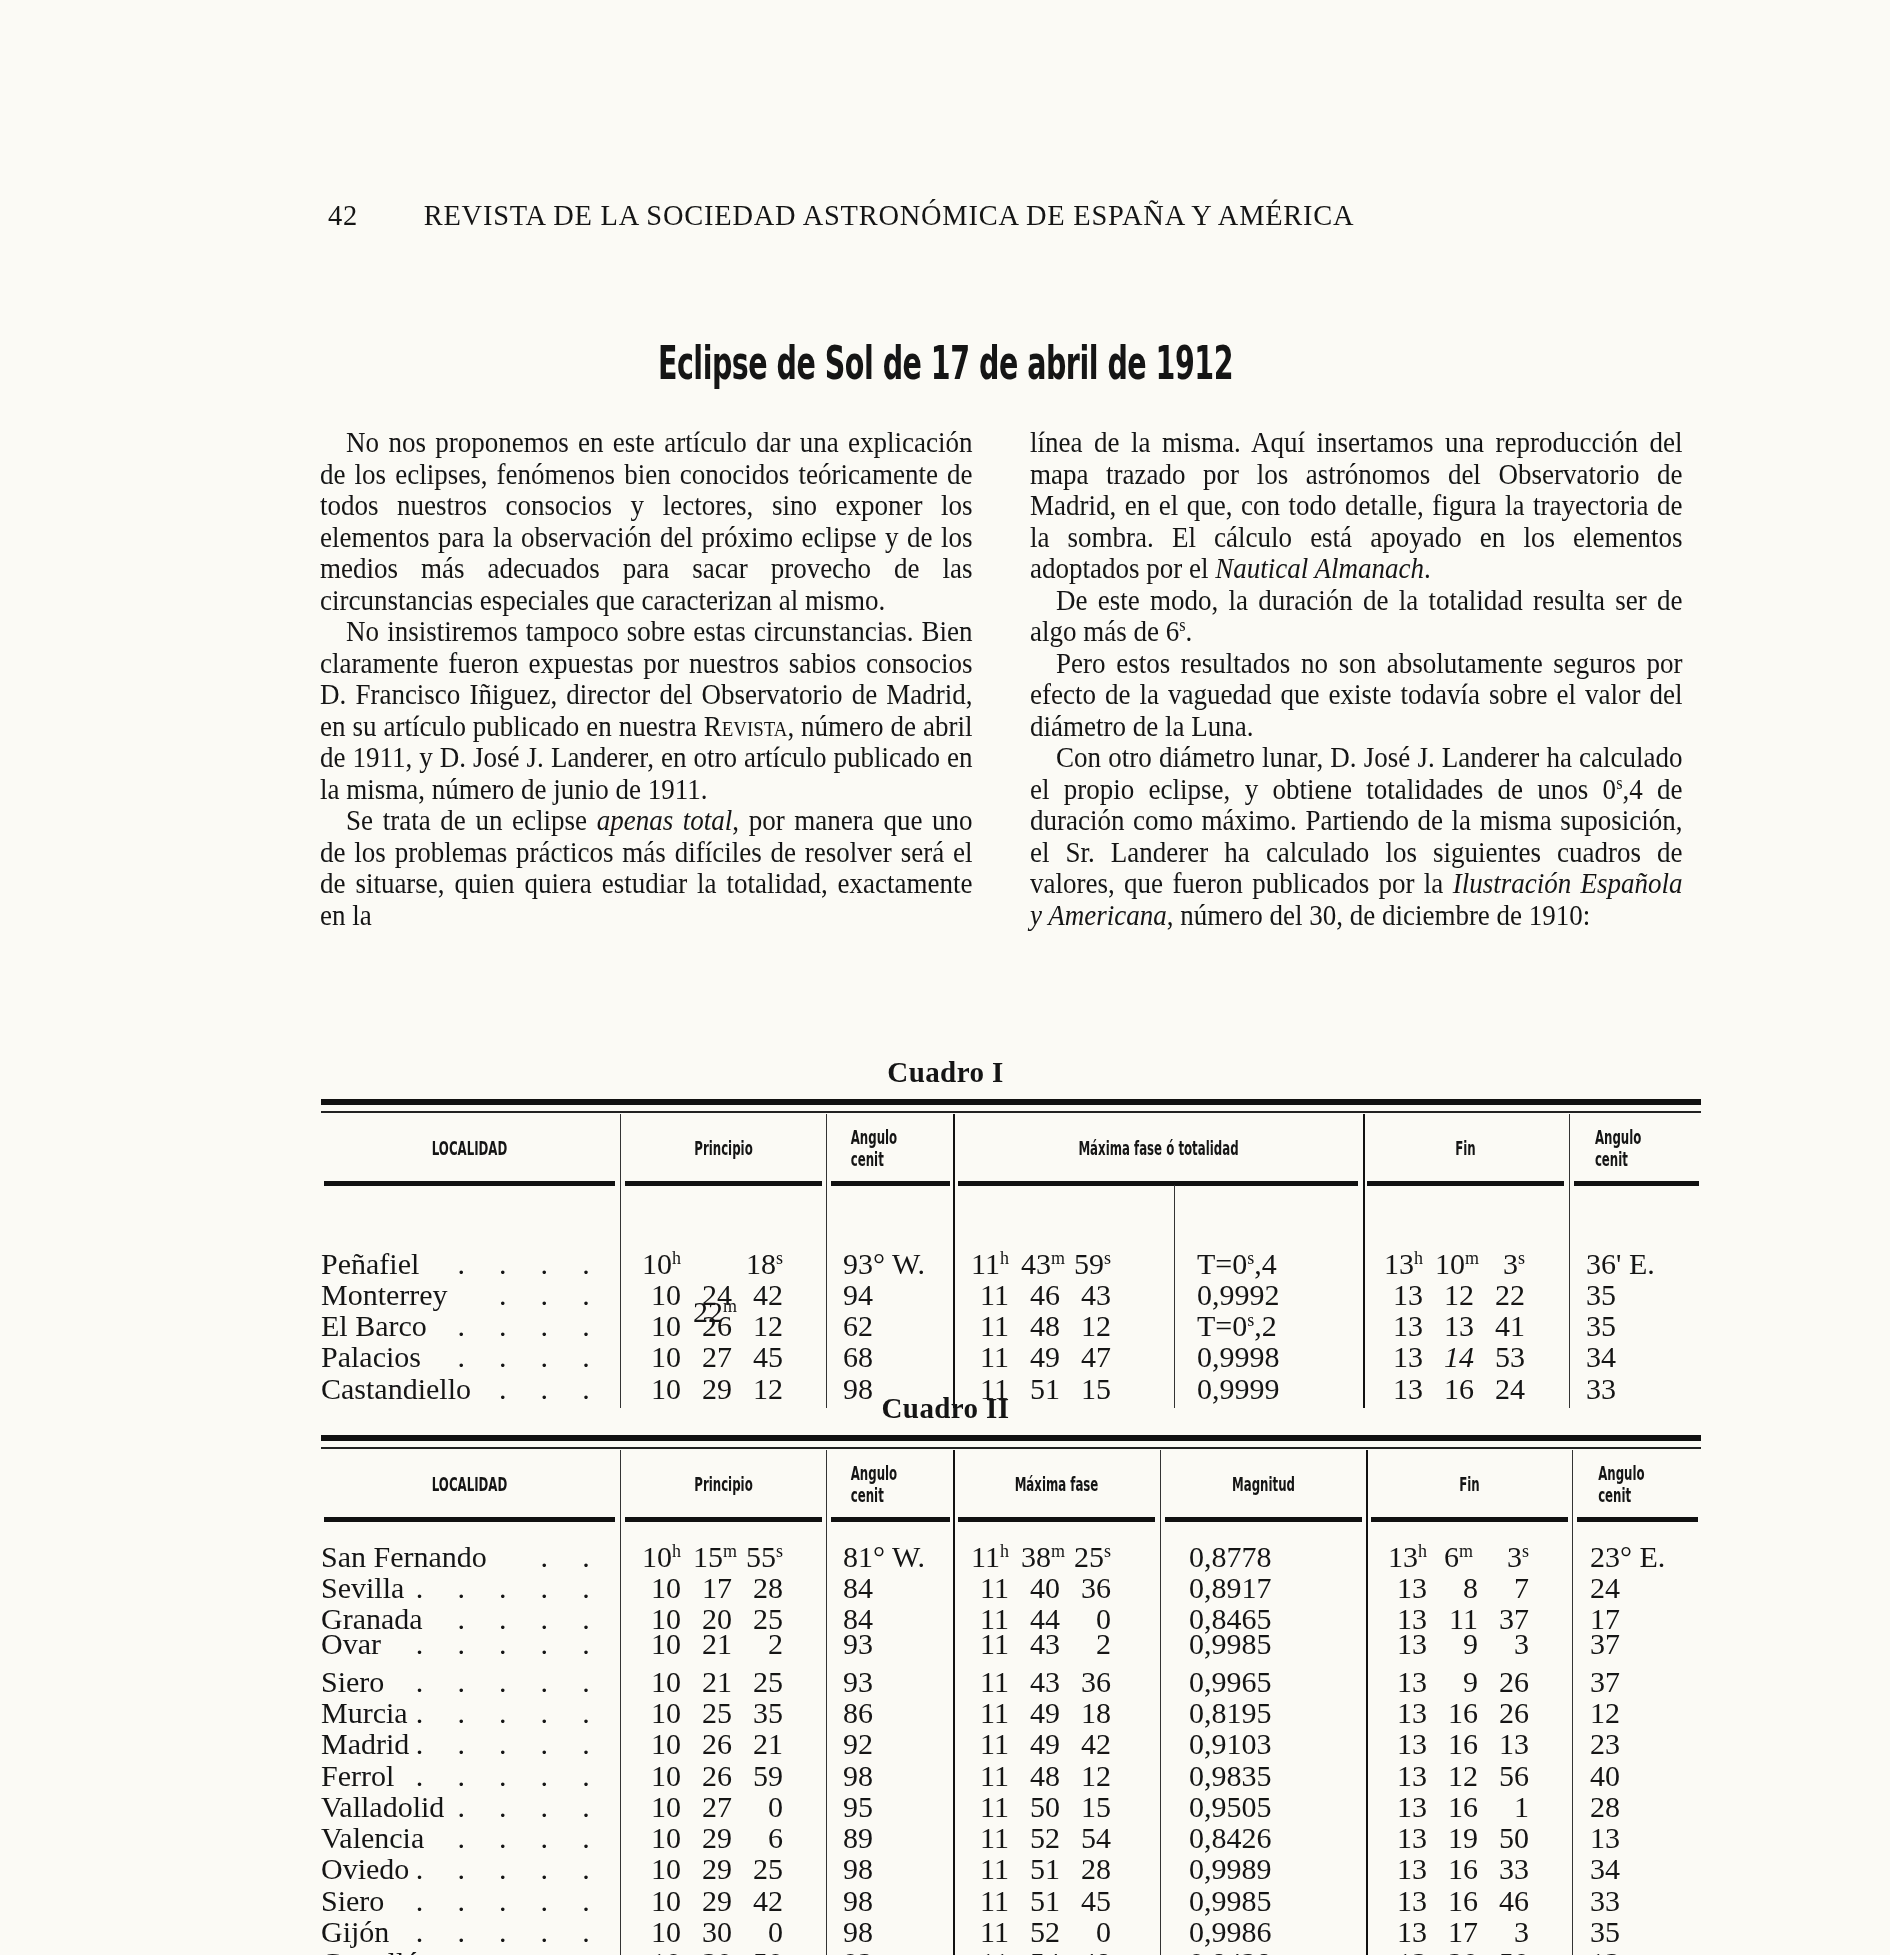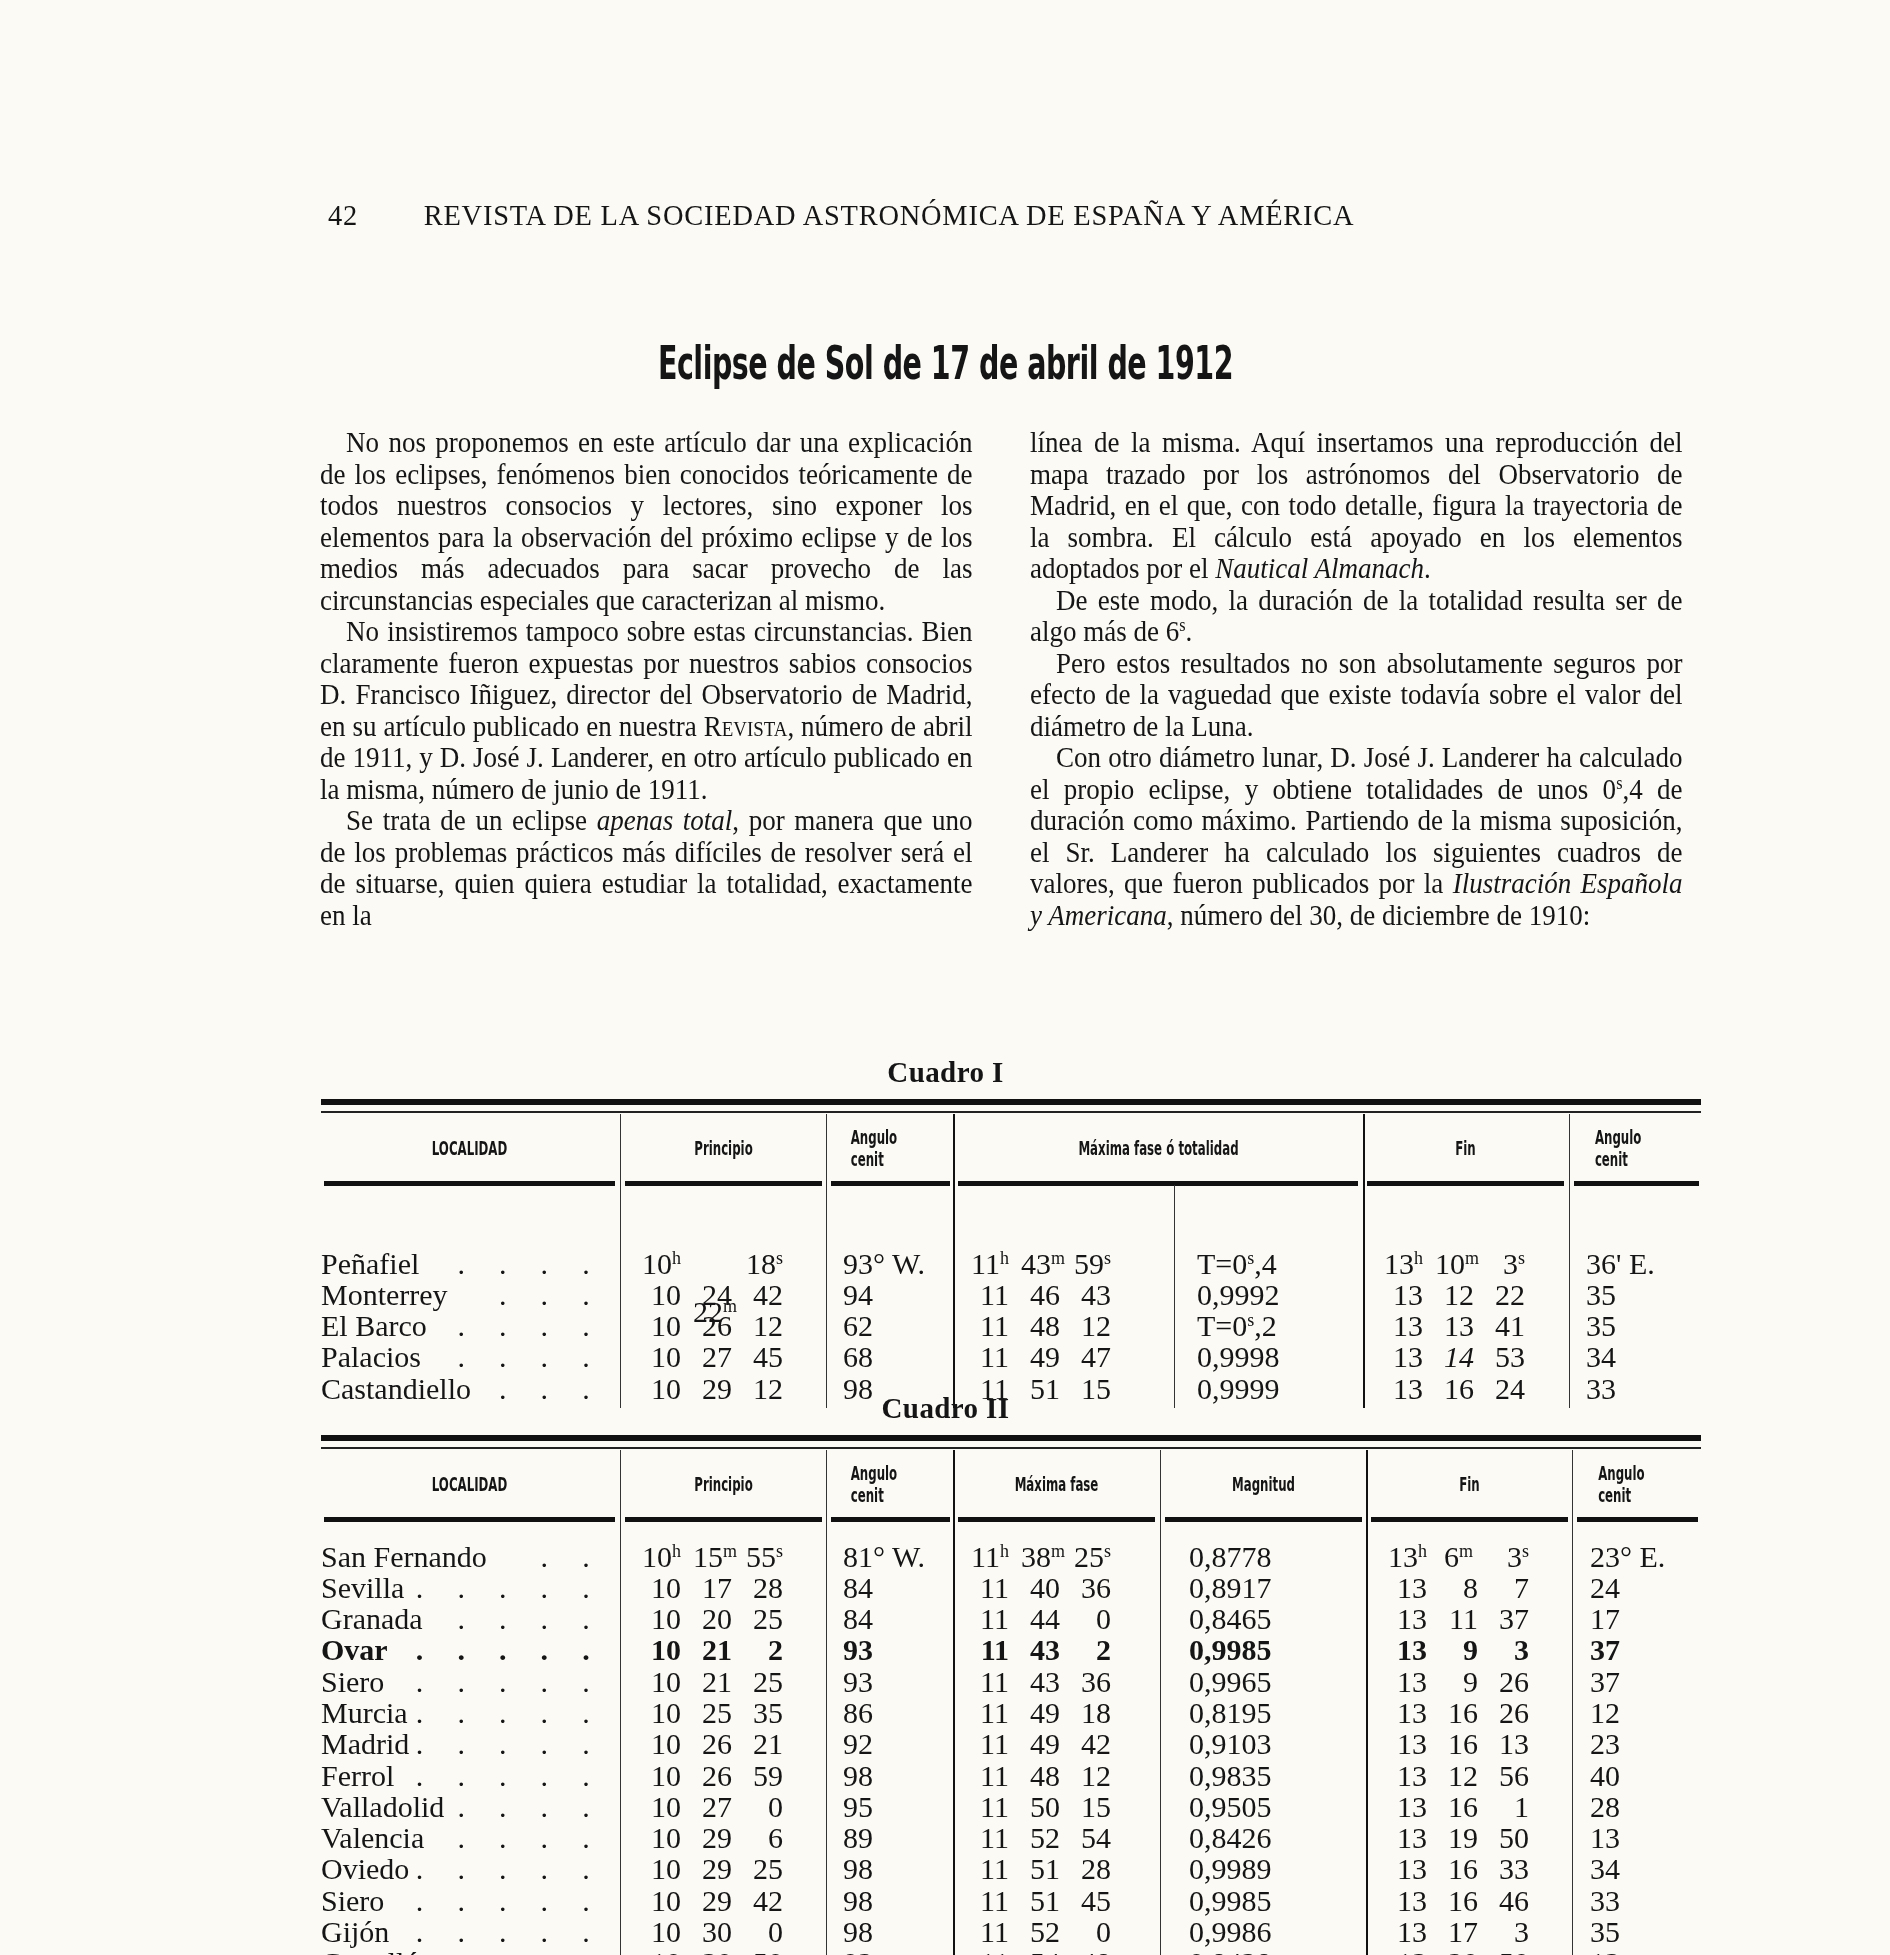--- a/index.html
+++ b/index.html
@@ -301,21 +301,21 @@
         <span class="num" style="position: absolute; left: 102px; width: 39px; text-align: right;">0</span>
       </div>
       <div class="cell" style="left: 868px;">0,8465</div>
       <div class="cell" style="left: 1067px;">
         <span style="position: absolute; left: 0px; width: 39px; text-align: right;">13</span>
         <span style="position: absolute; left: 51px; width: 39px; text-align: right;">11</span>
         <span style="position: absolute; left: 102px; width: 39px; text-align: right;">37</span>
       </div>
       <div class="cell" style="left: 1269px;"><span>17</span></div>
     </div>
-    <div class="drow" style="top: 199px; font-weight: bold;">
+    <div class="drow" style="top: 193px;">
       <div class="cell loc"><span>Ovar</span><span class="dots">. . . . .</span></div>
       <div class="cell" style="left: 321px;">
         <span class="num" style="position: absolute; left: 0px; width: 39px; text-align: right;">10</span>
         <span class="num" style="position: absolute; left: 51px; width: 39px; text-align: right;">21</span>
         <span class="num" style="position: absolute; left: 102px; width: 39px; text-align: right;">2</span>
       </div>
       <div class="cell" style="left: 522px;"><span>93</span></div>
       <div class="cell" style="left: 649px;">
         <span class="num" style="position: absolute; left: 0px; width: 39px; text-align: right;">11</span>
         <span class="num" style="position: absolute; left: 51px; width: 39px; text-align: right;">43</span>

